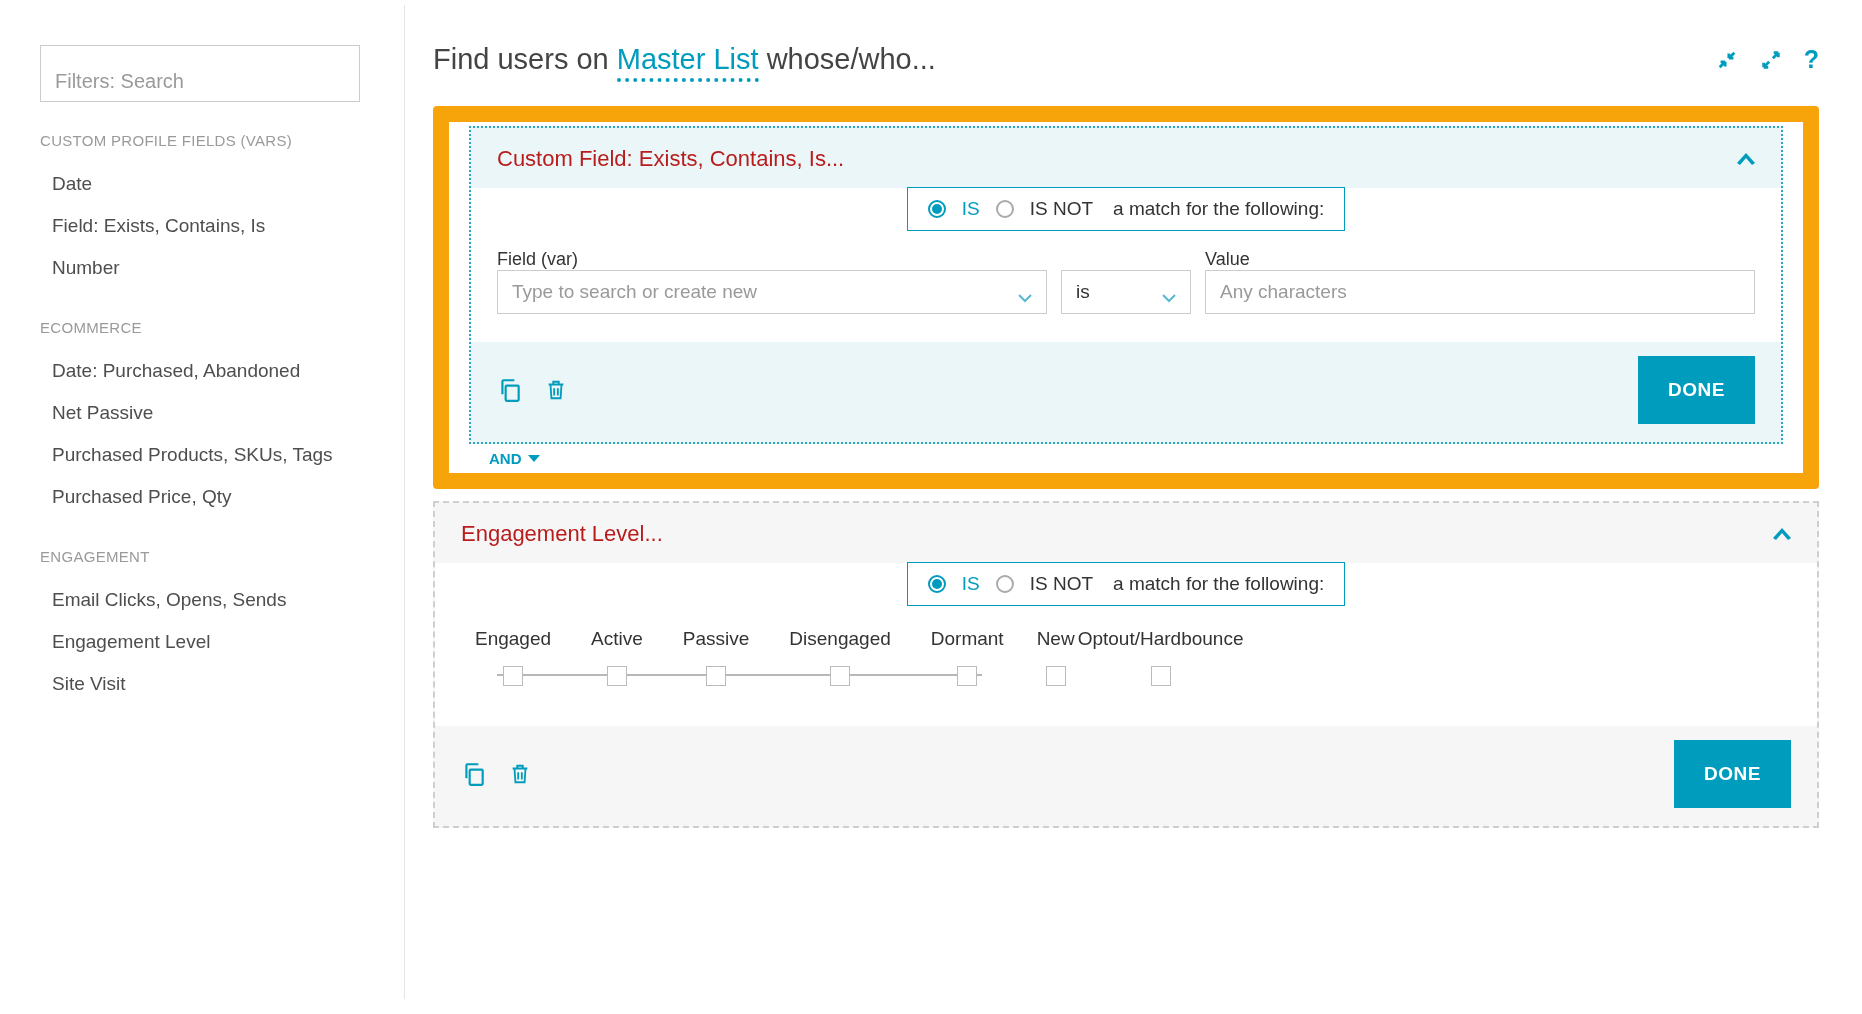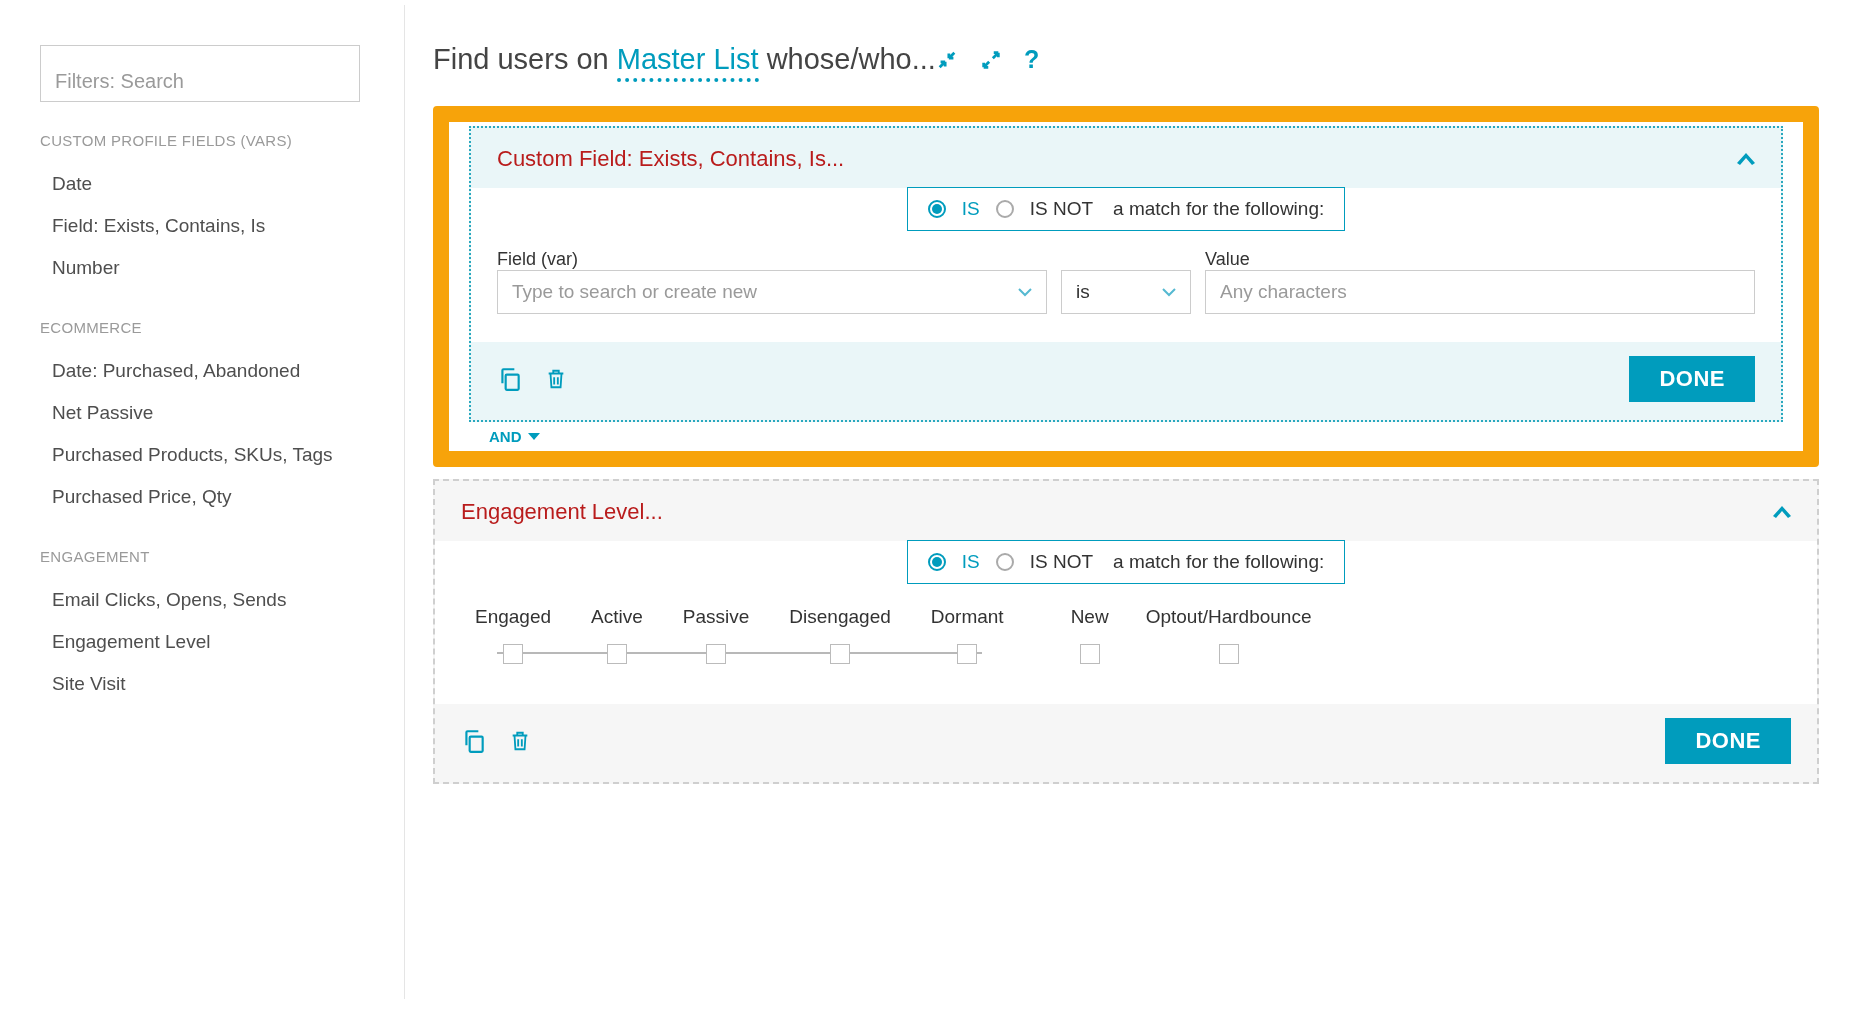--- a/index.html
+++ b/index.html
@@ -50,20 +50,21 @@
     padding: 10px 0 10px 12px;
     cursor: pointer;
   }
   .main {
     flex: 1;
     padding: 38px 28px 20px 28px;
   }
   .headline-row {
     display: flex;
     align-items: center;
+    justify-content: space-between;
     margin-bottom: 30px;
   }
   .headline {
     font-size: 29px;
     color: #444;
     font-weight: 400;
   }
   .headline .master-link {
     color: #009cbd;
     border-bottom: 4px dotted #009cbd;
@@ -154,21 +155,21 @@
     gap: 14px;
     padding: 0 26px 28px 26px;
     background: #fff;
     align-items: flex-end;
   }
   .field-col { display: flex; flex-direction: column; }
   .field-label { font-size: 18px; color: #333; }
   .combo {
     border: 1px solid #ccc;
     display: flex;
-    align-items: center;
+    align-items: flex-end;
     justify-content: space-between;
     padding: 10px 14px;
     font-size: 19px;
     color: #9a9a9a;
     background: #fff;
     cursor: pointer;
   }
   .combo.has-val { color: #333; }
   .chev { color: #55b9d1; font-size: 15px; margin-left: 14px; }
 
@@ -177,41 +178,41 @@
     justify-content: space-between;
     align-items: center;
     padding: 14px 26px 18px 26px;
   }
   .foot-left { display: flex; gap: 22px; align-items: center; }
   .ic-btn { color: #009cbd; cursor: pointer; display:inline-flex; }
   .done-btn {
     background: #009cbd;
     color: #fff;
     border: none;
-    padding: 10px 30px;
-    font-size: 22px;
+    padding: 23px 30px;
+    font-size: 19px;
     font-weight: 600;
     cursor: pointer;
     letter-spacing: .5px;
   }
   .and-row {
     color: #009cbd;
     font-size: 15px;
     font-weight: 600;
     padding: 6px 0 4px 20px;
     display: flex;
     align-items: center;
     gap: 6px;
     cursor: pointer;
   }
 
   .levels-row {
     display: flex;
     align-items: center;
-    gap: 57px;
+    gap: 23px;
     padding: 4px 26px 40px 40px;
     background: #fff;
   }
   .scale {
     position: relative;
     display: flex;
     gap: 40px;
   }
   .scale-bar {
     position: absolute;

